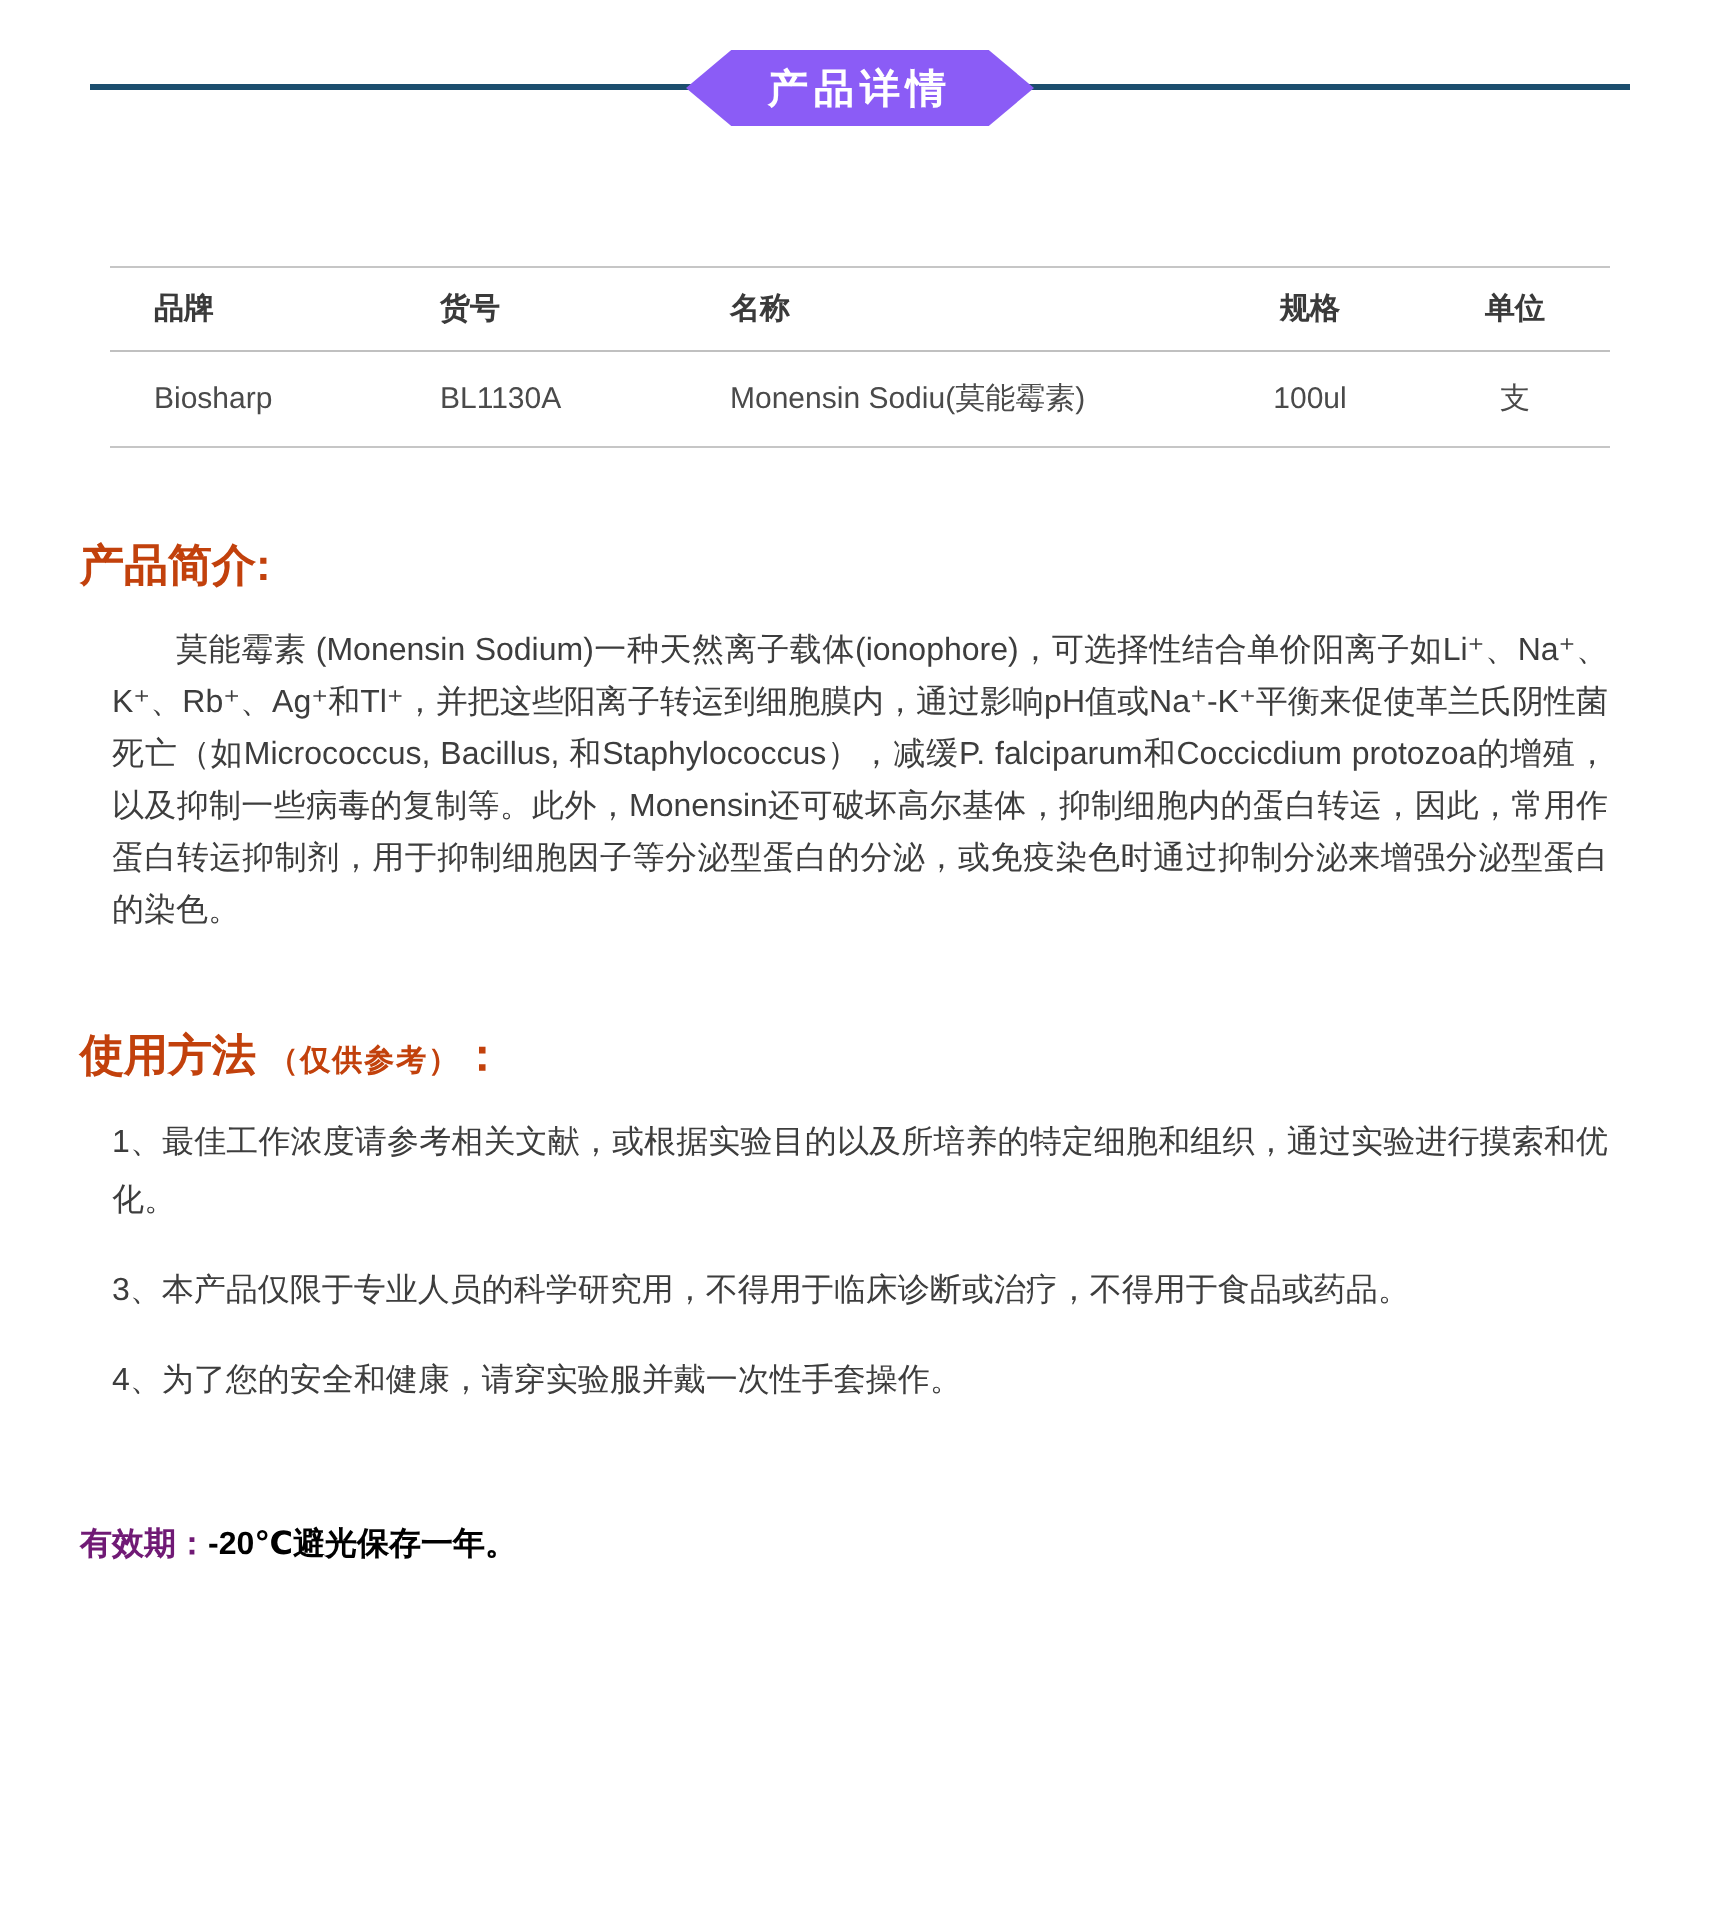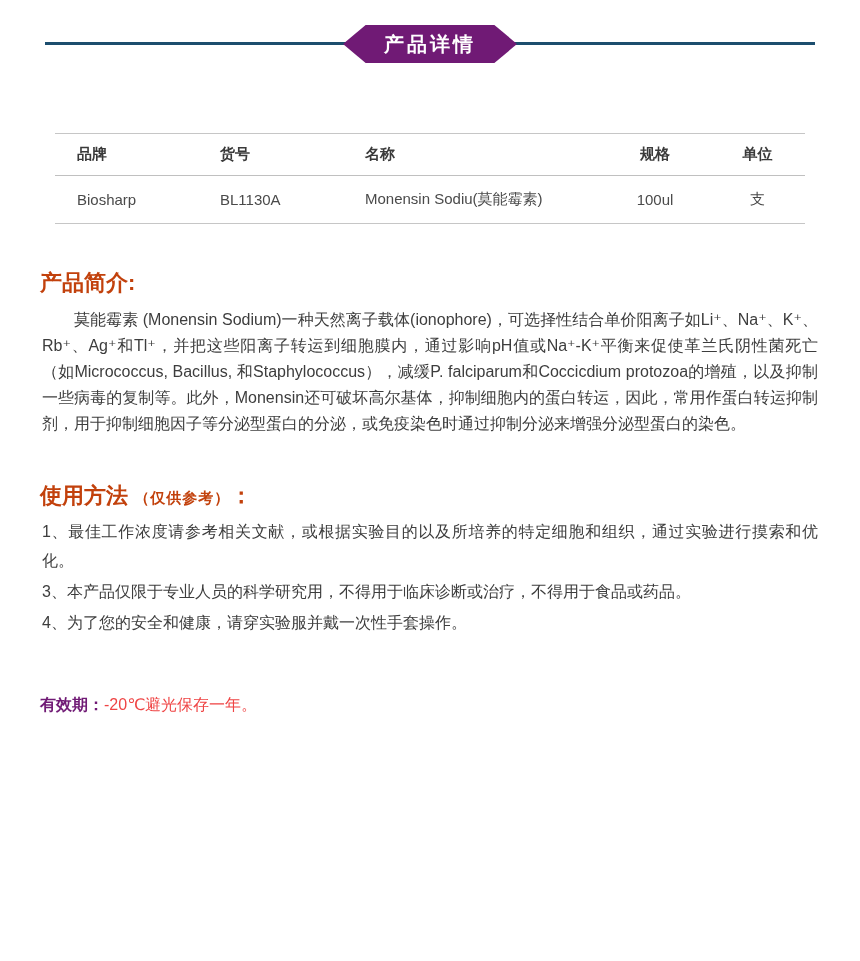--- a/index.html
+++ b/index.html
@@ -15,21 +15,21 @@
 
   
   .band { position: relative; margin: 25px 45px 0 45px; height: 38px; }
   .band-line {
     position: absolute; left: 0; right: 0; top: 17px; height: 3px;
     background: #1c4e6e;
   }
   .badge {
     position: absolute; left: 50%; top: 0; transform: translateX(-50%);
     width: 174px; height: 38px;
-    background: #701a75;
+    background: #8b5cf6;
     clip-path: polygon(0 50%, 13% 0, 87% 0, 100% 50%, 87% 100%, 13% 100%);
     color: #ffffff; font-size: 20px; font-weight: bold; letter-spacing: 3px;
     display: flex; align-items: center; justify-content: center;
   }
 
   
   .product-table {
     margin: 70px 55px 0 55px;
     width: 750px;
     border-collapse: collapse;
@@ -60,32 +60,32 @@
     margin: 45px 40px 0 40px;
     color: #c2410c; font-size: 22px; font-weight: bold;
     line-height: 1.25;
   }
   .section-heading .sub-note { font-size: 15px; font-weight: bold; letter-spacing: 1px; }
   .body-text {
     margin: 10px 40px 0 40px;
     font-size: 16px; line-height: 26px;
     text-align: justify; color: #3d3d3d;
   }
-  .body-text p { margin: 2px; }
+  .body-text p { margin: 16px; }
   .body-text p.indent { text-indent: 2em; }
   .usage-text { line-height: 29px; margin-top: 8px; }
   .notes-text { line-height: 29px; margin-top: 8px; }
 
   
   .validity {
     margin: 56px 40px 0 40px;
     font-size: 16px; line-height: 24px;
   }
   .validity .label { color: #701a75; font-weight: bold; }
-  .validity .value { color: #ef4444; }
+  .validity .value { color: #000000; font-weight: bold; }
 </style>
 </head>
 <body>
 
 <div class="page">
 
   <div class="band">
     <div class="band-line"></div>
     <div class="badge">产品详情</div>
   </div>

